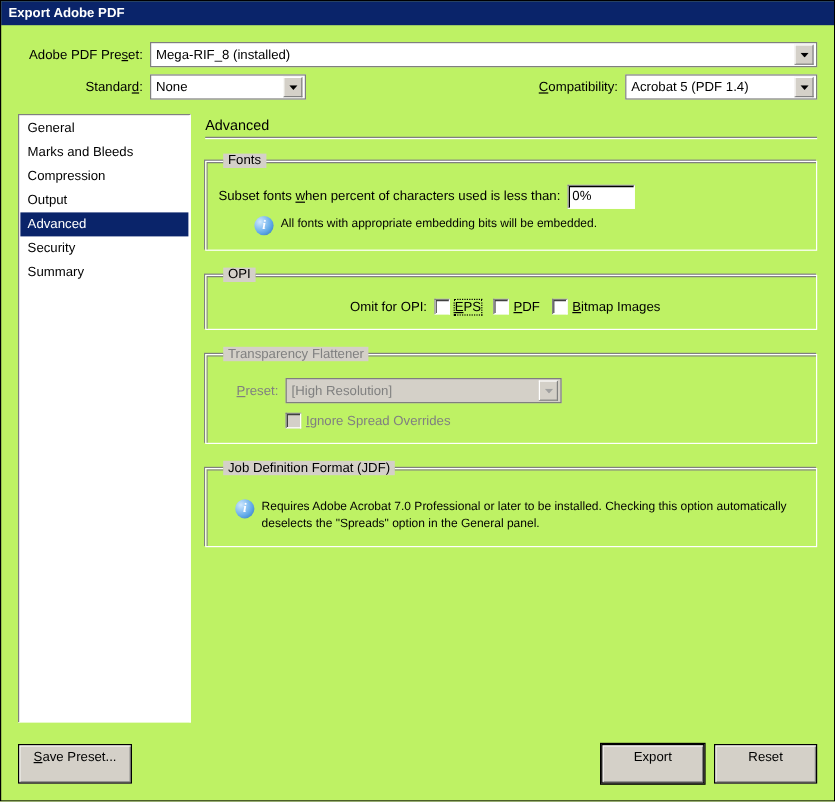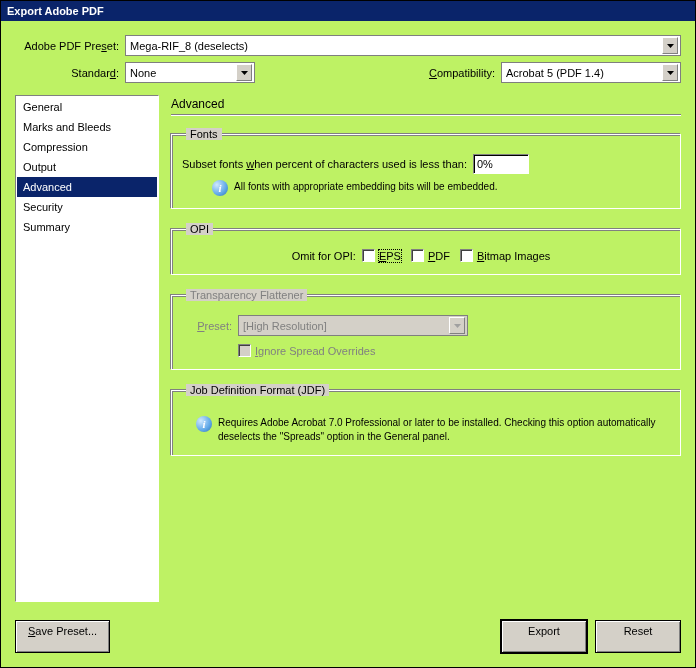--- a/index.html
+++ b/index.html
@@ -185,41 +185,41 @@
 </head>
 <body>
 
 <div class="window">
   <div class="title-bar">Export Adobe PDF</div>
   <div class="content">
     <div class="top-rows">
       <div class="row">
         <div class="label-right">Adobe PDF Pre<span class="u">s</span>et:</div>
         <div class="drop" style="flex:1">
-          <span>Mega-RIF_8 (deselects)</span>
+          <span>Mega-RIF_8 (installed)</span>
           <span class="drop-arrow">
               <svg width="7" height="4">
                 <path d="M0 0 L7 0 L3.5 4 Z" fill="#000"></path>
               </svg>
             </span>
         </div>
       </div>
       <div class="row">
         <div class="label-right">Standar<span class="u">d</span>:</div>
         <div class="drop" style="width:130px">
           <span>None</span>
           <span class="drop-arrow">
               <svg width="7" height="4">
                 <path d="M0 0 L7 0 L3.5 4 Z" fill="#000"></path>
               </svg>
             </span>
         </div>
         <div class="spacer"></div>
         <div style="padding-right:6px"><span class="u">C</span>ompatibility:</div>
-        <div class="drop" style="width:180px">
+        <div class="drop" style="width:160px">
           <span>Acrobat 5 (PDF 1.4)</span>
           <span class="drop-arrow">
               <svg width="7" height="4">
                 <path d="M0 0 L7 0 L3.5 4 Z" fill="#000"></path>
               </svg>
             </span>
         </div>
       </div>
     </div>
 

